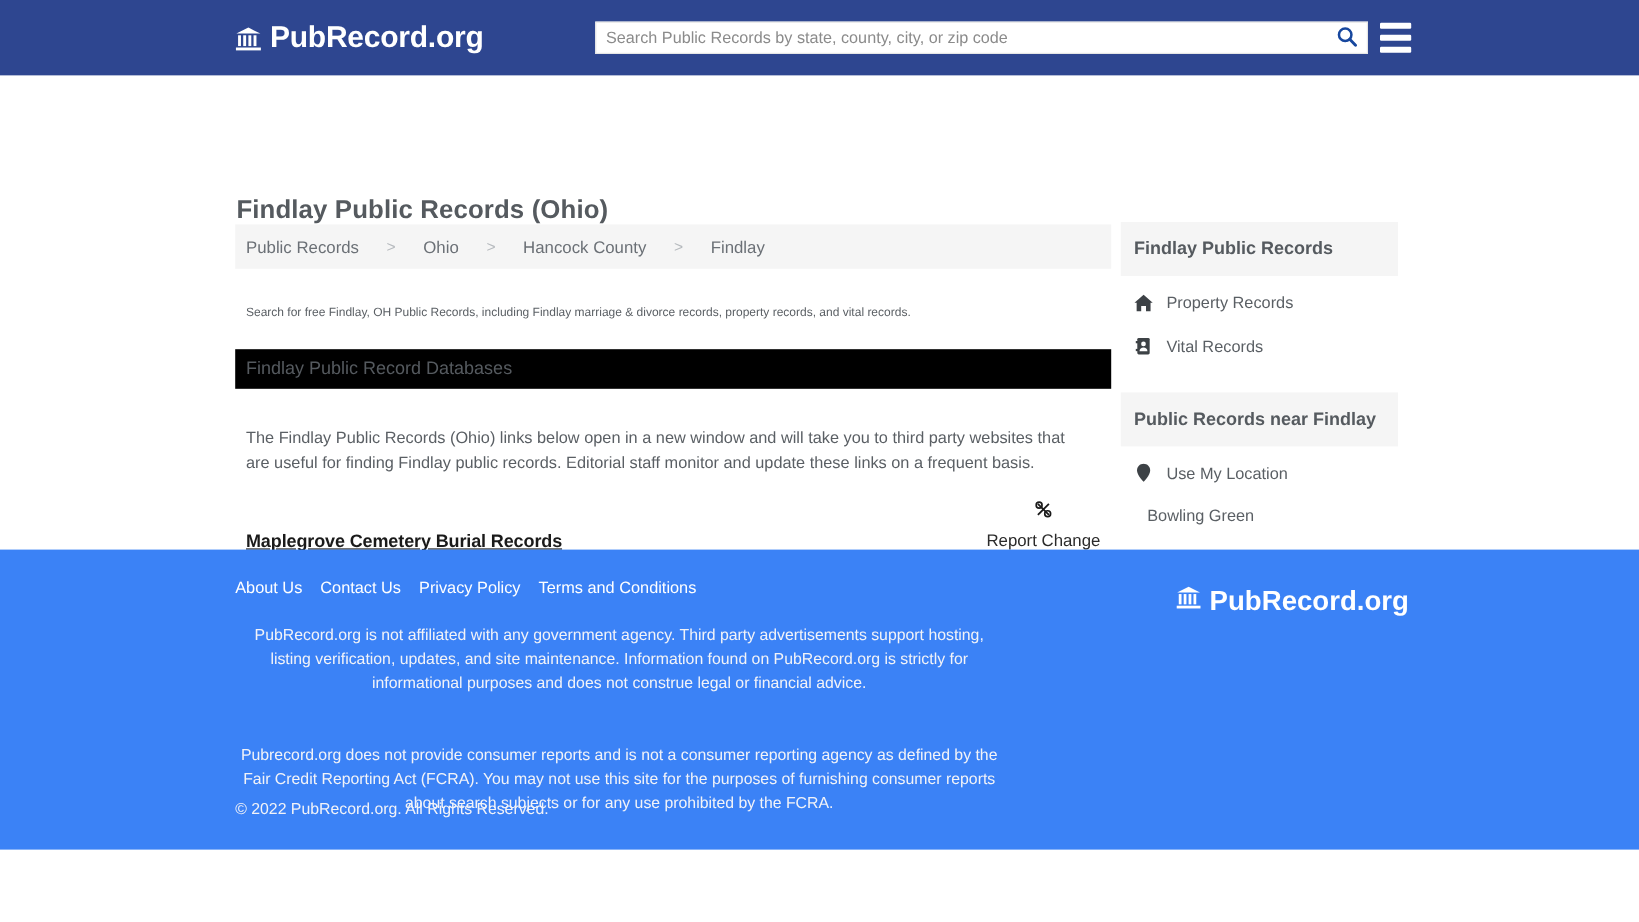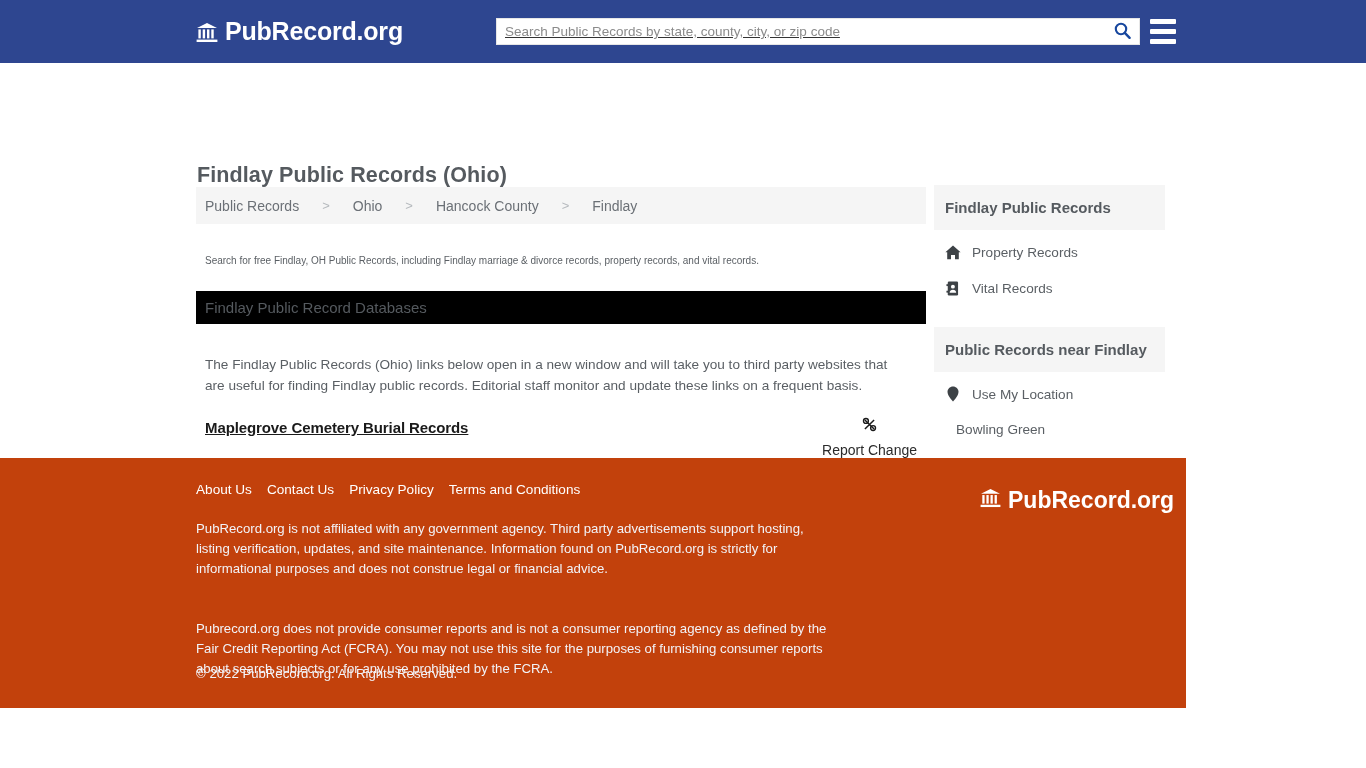--- a/index.html
+++ b/index.html
@@ -51,21 +51,20 @@
   .search-input {
     border: 0;
     outline: 0;
     flex: 1;
     height: 40px;
     padding: 0 8px;
     font-family: "Liberation Sans", sans-serif;
     font-size: 13.5px;
     color: #333;
     background: transparent;
-    text-decoration: underline;
   }
   .search-input::placeholder { color: #8b8b8b; }
   .search-btn {
     width: 34px; height: 25px;
     border: 0; background: transparent;
     display: flex; align-items: center; justify-content: center;
     cursor: pointer; padding: 0;
   }
   .menu-btn {
     position: absolute;
@@ -135,21 +134,21 @@
 
   .section-body {
     padding: 16px 9px 0 9px;
     font-size: 13.6px;
     line-height: 21px;
     color: #5a5f64;
     width: 722px;
   }
 
   .record { margin-top: 23px; padding: 0 9px; position: relative; }
-  .record-row { display: flex; align-items: flex-start; justify-content: space-between; }
+  .record-row { display: flex; align-items: flex-end; justify-content: space-between; }
   .record-link {
     font-size: 15px;
     font-weight: bold;
     color: #1a1a1a;
     text-decoration: underline;
     letter-spacing: -0.1px;
   }
   .report-change {
     display: flex; align-items: center; gap: 7px;
     font-size: 14px; color: #2b2b2b;
@@ -190,24 +189,25 @@
     color: #5a5f64;
     text-decoration: none;
     padding-left: 11px;
     margin-top: 10px;
   }
 
   
   .footer {
     position: absolute;
     left: 0; top: 458px;
-    width: 1186px;
+    width: 1366px;
     height: 250px;
-    background: #c2410c;
+    background: #3b82f6;
     color: #ffffff;
+    text-align: center;
   }
   .footer-inner { position: relative; width: 1366px; height: 250px; }
   .footer-links {
     position: absolute; left: 196px; top: 24px;
     display: flex; gap: 15px;
     font-size: 13.6px;
   }
   .footer-links a { color: #ffffff; text-decoration: none; }
   .footer-p {
     position: absolute;

